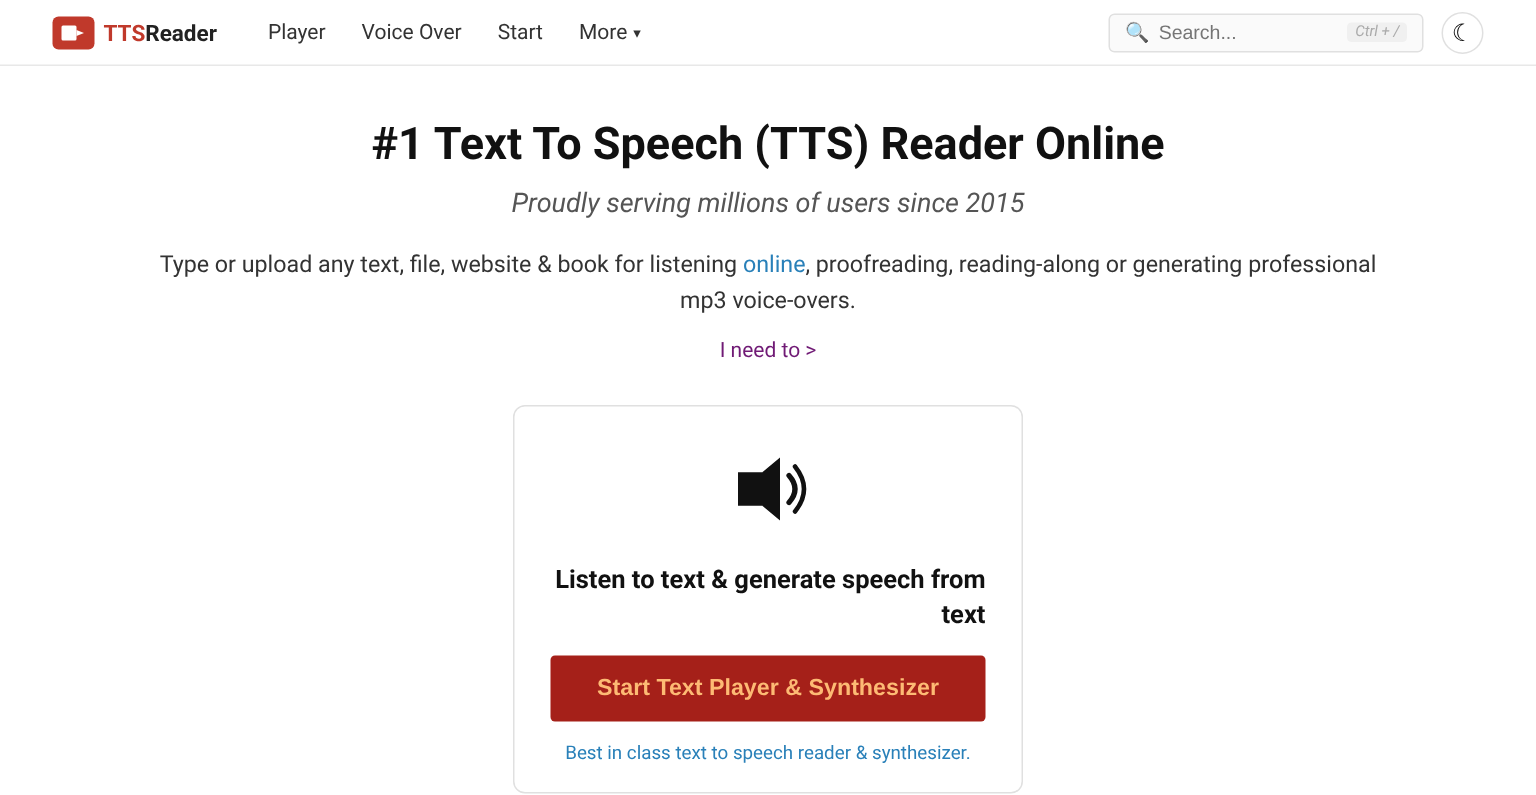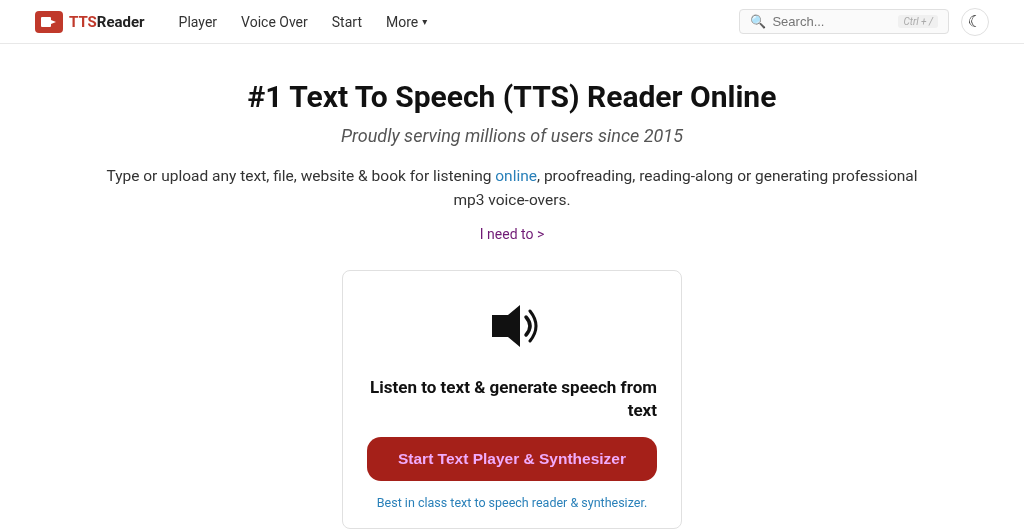--- a/index.html
+++ b/index.html
@@ -172,23 +172,23 @@
     }
     .card-title {
       font-size: 17px;
       font-weight: 700;
       text-align: right;
       color: #111;
       line-height: 1.4;
     }
     .card-btn {
       background: #a52019;
-      color: #f0abfc;
+      color: #fdba74;
       border: none;
-      border-radius: 14px;
+      border-radius: 3px;
       padding: 13px 12px;
       font-size: 15.5px;
       font-weight: 600;
       cursor: pointer;
       width: 100%;
       text-align: center;
     }
     .card-footnote {
       font-size: 12.5px;
       color: #2980b9;

